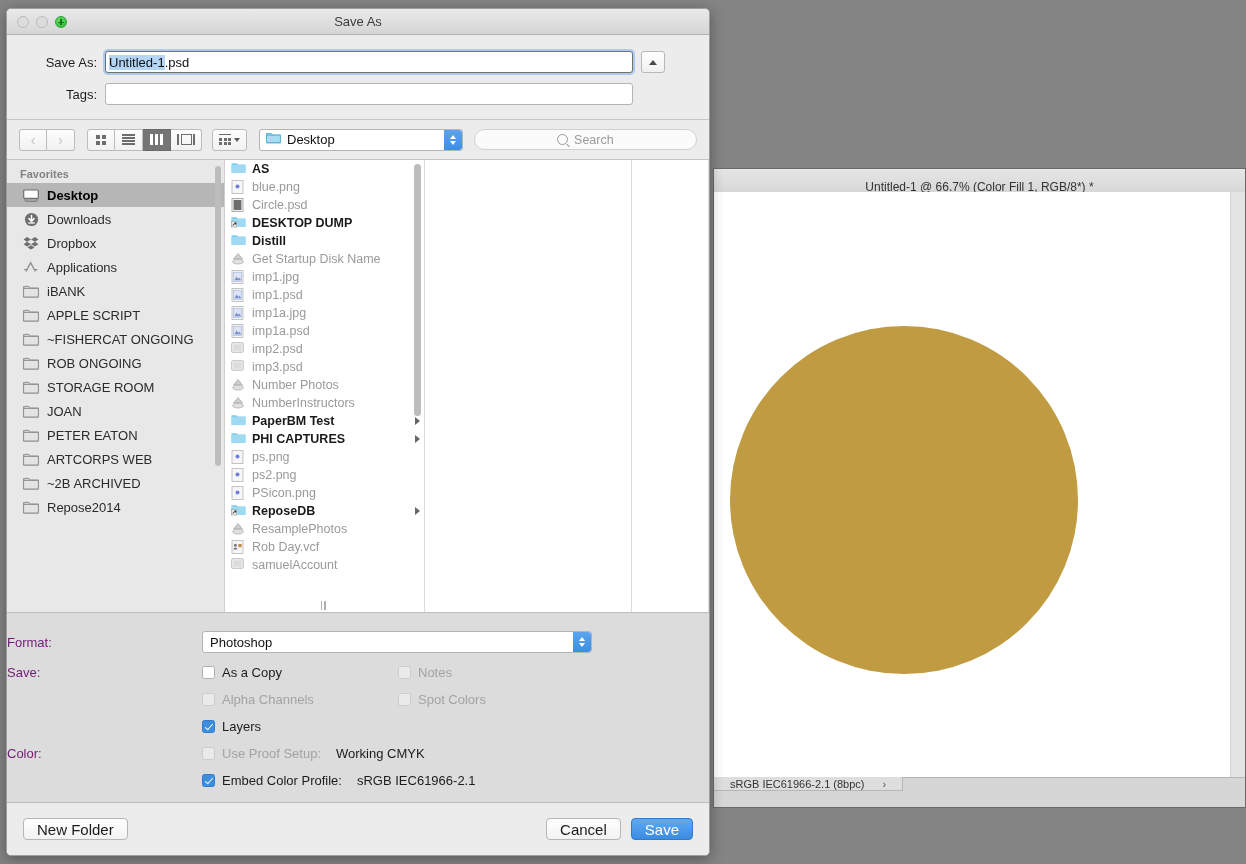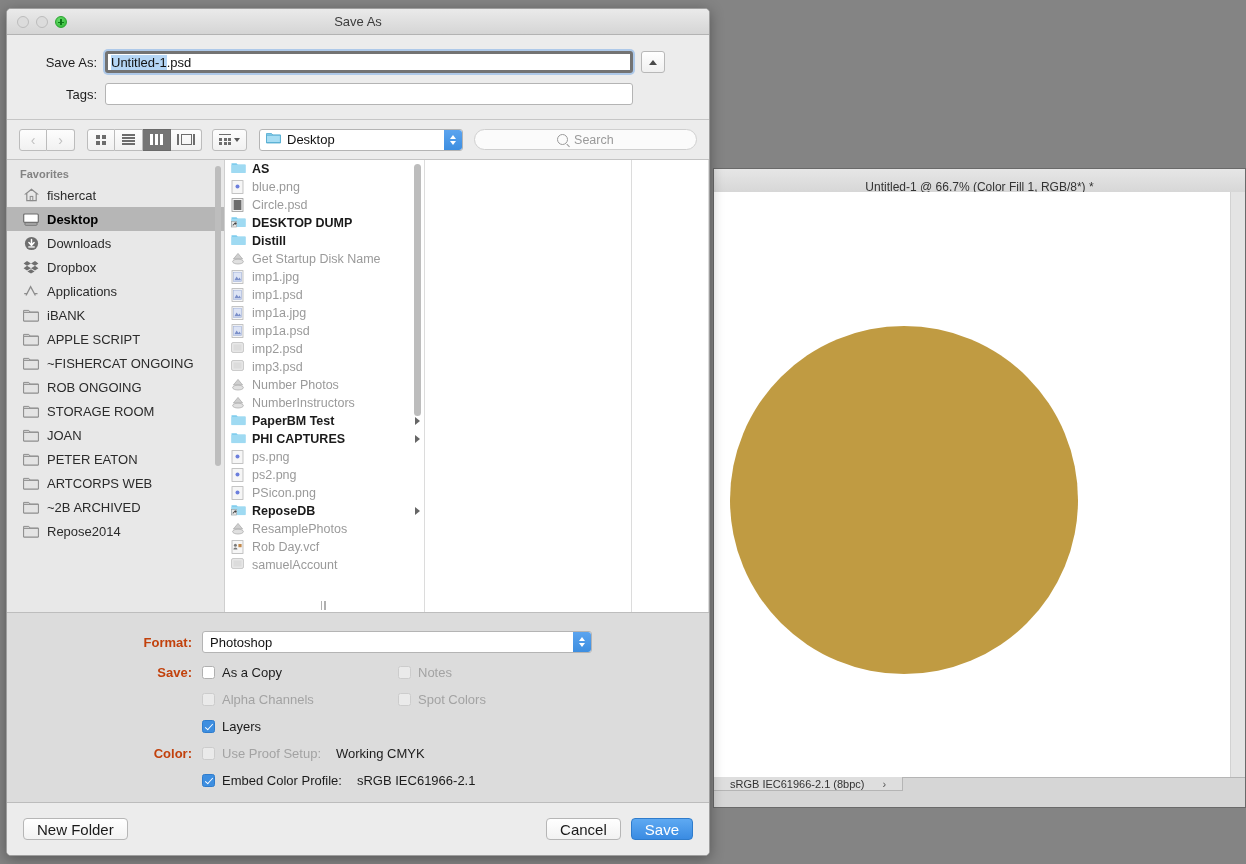--- a/index.html
+++ b/index.html
@@ -110,21 +110,21 @@
   .field-row:last-child{margin-bottom:0;}
   .field-label{
     width:90px;text-align:right;margin-right:8px;
     font-size:13px;color:#1e1e1e;
   }
   .text-input{
     height:22px;background:#fff;border:1px solid #b4b4b4;border-radius:3px;
     box-sizing:border-box;font-size:13px;color:#111;
     display:flex;align-items:center;padding:0 3px;
   }
-  .name-input{width:528px;border:3px solid #737373;box-shadow:0 0 0 2px rgba(100,160,230,.45);}
+  .name-input{width:528px;border:1px solid #737373;box-shadow:0 0 0 2px rgba(100,160,230,.45);}
   .tags-input{width:528px;}
   .sel{background:#b4d5f5;}
   .disclosure-btn{
     width:24px;height:22px;margin-left:8px;
     background:linear-gradient(to bottom,#ffffff,#f0f0f0);
     border:1px solid #b8b8b8;border-radius:3px;
     display:flex;align-items:center;justify-content:center;
     box-sizing:border-box;
   }
   .chev-up{
@@ -248,21 +248,21 @@
     width:8px;height:9px;display:flex;gap:2px;
   }
   .col-grip i{display:block;width:1.5px;height:9px;background:#b0b0b0;}
 
   
   .options{
     flex:0 0 auto;background:#dcdcdc;
     padding:18px 0 10px 0;border-bottom:1px solid #bcbcbc;
   }
   .opt-row{display:flex;align-items:center;margin-bottom:12px;}
-  .opt-label{width:185px;text-align:right;margin-right:10px;font-size:13px;color:#c2410c;font-weight:bold;}
+  .opt-label{width:185px;text-align:left;margin-right:10px;font-size:13px;color:#701a75;}
   .fmt-pop{
     width:390px;height:22px;background:#fff;border:1px solid #b4b4b4;border-radius:3px;
     box-sizing:border-box;position:relative;display:flex;align-items:center;
     padding-left:7px;font-size:13px;color:#111;
   }
   .cb-grid{display:flex;gap:48px;}
   .cb-cell{width:148px;display:flex;align-items:center;gap:7px;font-size:13px;color:#1c1c1c;}
   .cb{
     width:13px;height:13px;border-radius:2.5px;box-sizing:border-box;flex:0 0 13px;
     background:#fff;border:1px solid #b0b0b0;position:relative;
@@ -421,29 +421,20 @@
         <span class="mag"></span>
         <span>Search</span>
       </div>
     </div>
 
     <div class="browser">
 
       <div class="sidebar">
         <div class="sb-header">Favorites</div>
         <div id="sidebar-items">
-            <div class="sb-item">
-              <span class="sb-ico">
-                <svg width="15" height="14" viewBox="0 0 15 14">
-                  <path d="M7.5 1.2 1.6 6h1.2v6.6h9.4V6h1.2z" fill="none" stroke="#8c8c8c" stroke-width="1.2"></path>
-                  <rect x="6.2" y="8.4" width="2.6" height="4.2" fill="none" stroke="#8c8c8c" stroke-width="1"></rect>
-                </svg>
-              </span>
-              <span>fishercat</span>
-            </div>
             <div class="sb-item active">
               <span class="sb-ico">
                 <svg width="16" height="13" viewBox="0 0 16 13">
                   <rect x="0.7" y="1" width="14.6" height="8.4" rx="1" fill="#fff" stroke="#6d6d6d" stroke-width="1.2"></rect>
                   <rect x="2" y="9.8" width="12" height="2.4" rx="0.6" fill="#b9b9b9" stroke="#6d6d6d" stroke-width="1"></rect>
                 </svg>
               </span>
               <span>Desktop</span>
             </div>
             <div class="sb-item">

